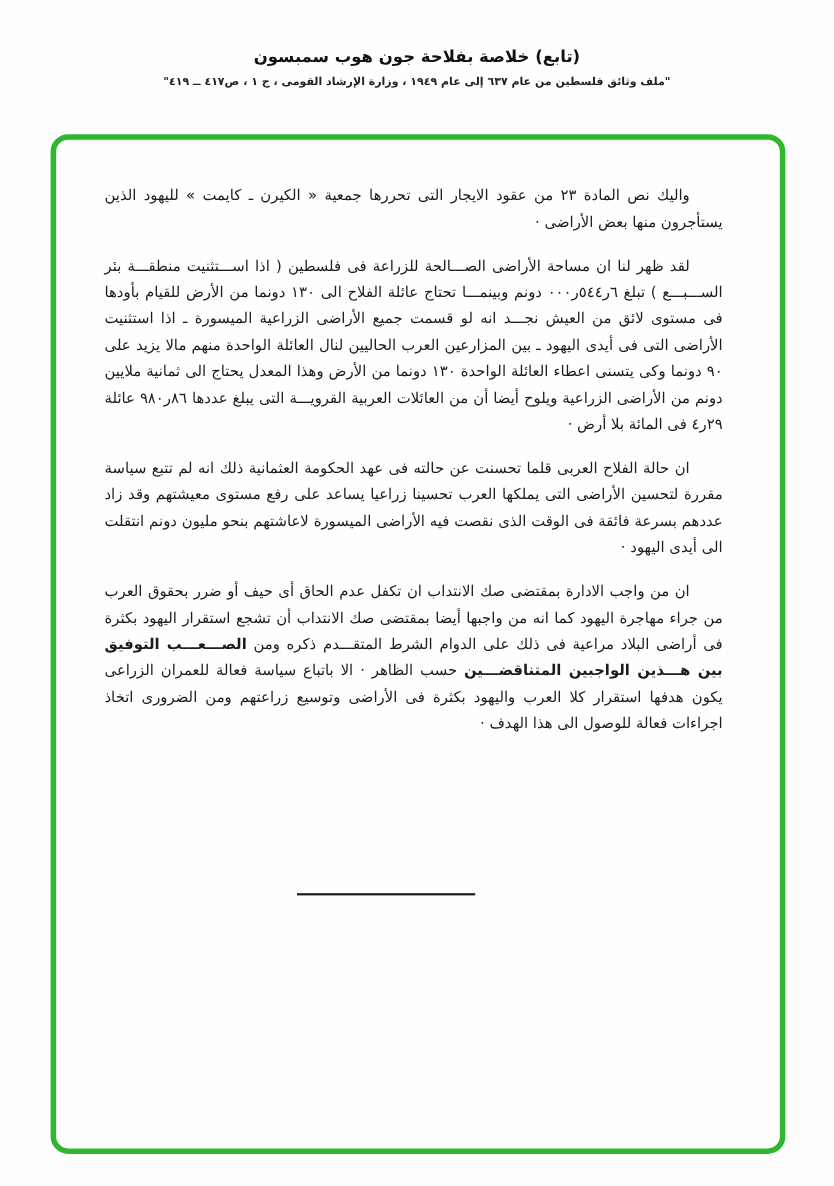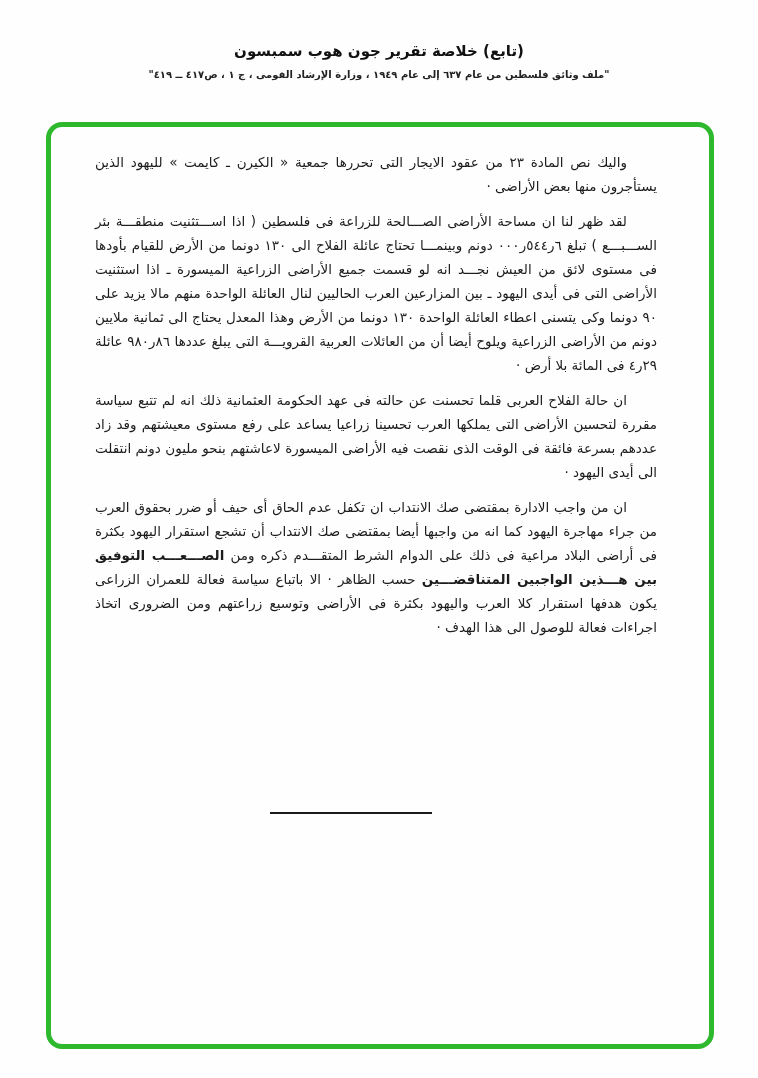--- a/index.html
+++ b/index.html
@@ -51,40 +51,40 @@
     position:absolute;
     left:95px;top:150px;
     width:562px;
     direction:rtl;
     text-align:justify;
     font-size:13.5px;
     line-height:24px;
     color:var(--ink);
   }
   .content p{
-    margin:0 0 11px 0;
+    margin:16px 0 11px 0;
     text-indent:30px;
   }
   .bold-run{
     font-weight:bold;
   }
   .divider{
     position:absolute;
     left:270px;top:812px;
     width:162px;height:2px;
     background:#1a1a1a;
   }
 </style>
 </head>
 <body>
 
 <div class="page">
 
   <div class="doc-header">
-    <div class="doc-title">(تابع) خلاصة تقرير جون هوب سمبسون</div>
+    <div class="doc-title">(تابع) خلاصة بفلاحة جون هوب سمبسون</div>
     <div class="doc-source">"ملف وثائق فلسطين من عام ٦٣٧ إلى عام ١٩٤٩ ، وزارة الإرشاد القومى ، ج ١ ، ص٤١٧ ــ ٤١٩"</div>
   </div>
 
   <div class="green-frame"></div>
 
   <div class="content">
     <p>
       <span>واليك نص المادة ٢٣ من عقود الايجار التى تحررها جمعية « الكيرن ـ كايمت » لليهود الذين يستأجرون منها بعض الأراضى ·</span>
     </p>
     <p>

